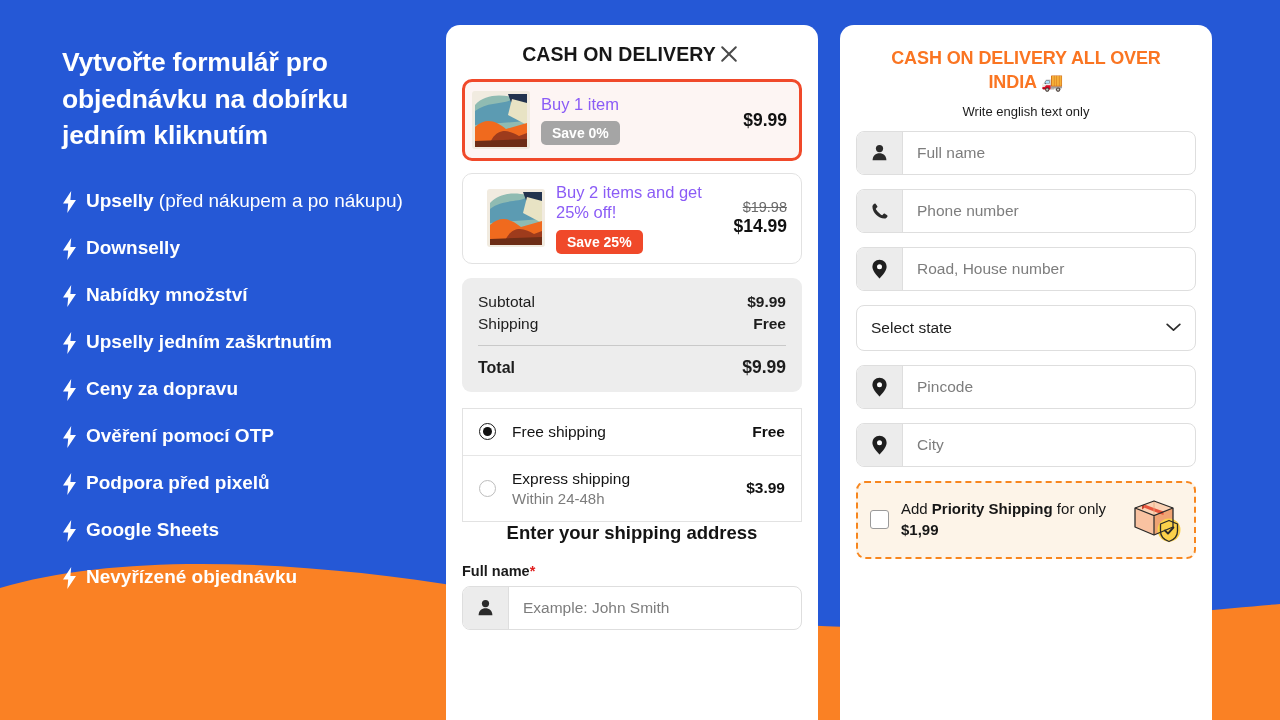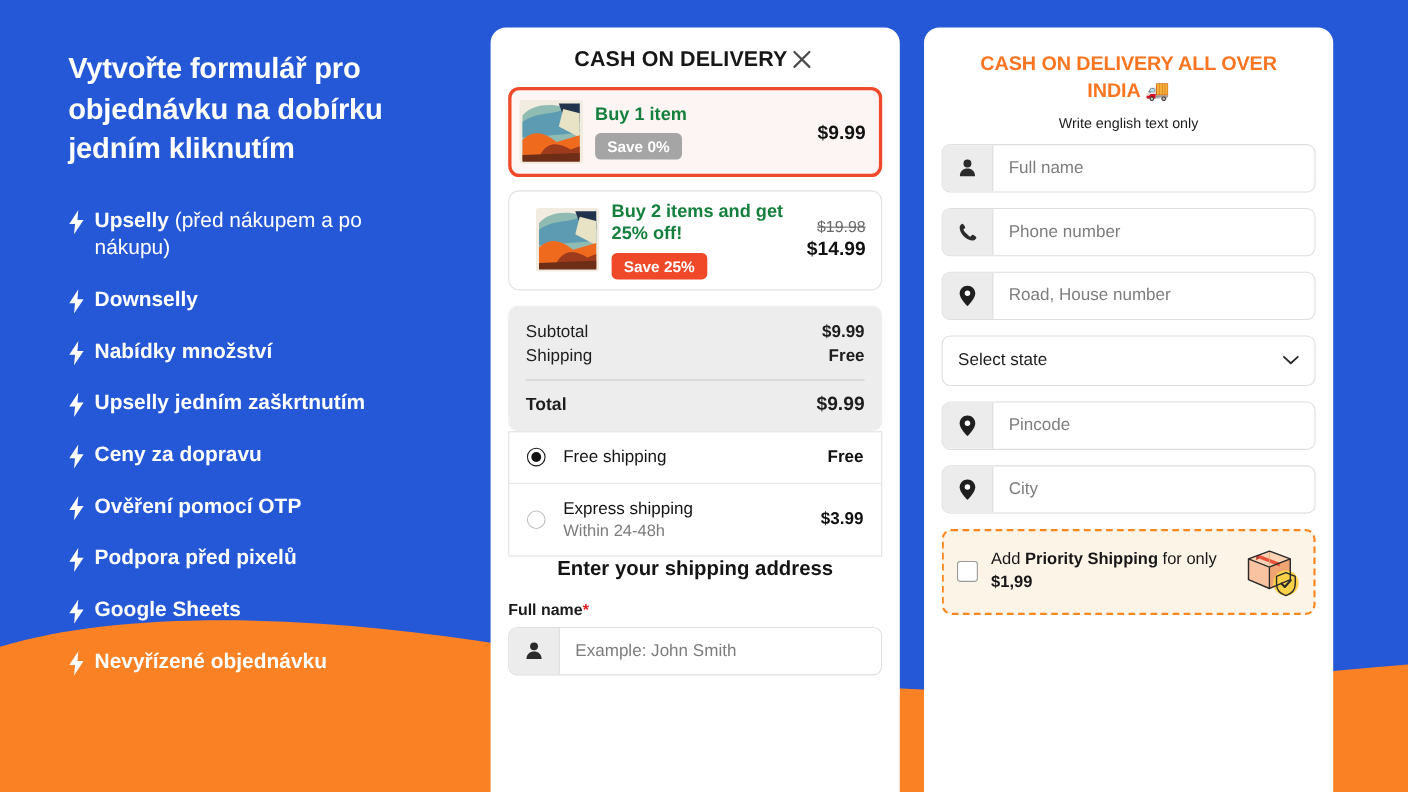--- a/index.html
+++ b/index.html
@@ -20,21 +20,21 @@
     left: 0; top: 0;
     width: 1280px; height: 720px;
     pointer-events: none;
   }
 
   
   .left-panel {
     position: absolute;
     left: 0; top: 0;
     width: 446px; height: 720px;
-    padding: 44px 45px 0 62px;
+    padding: 44px 20px 0 62px;
     z-index: 3;
   }
   .promo-title {
     color: #ffffff;
     font-size: 26.5px;
     font-weight: bold;
     line-height: 1.38;
     letter-spacing: -0.2px;
     width: 340px;
   }
@@ -123,22 +123,22 @@
     flex: 0 0 auto;
     width: 58px; height: 58px;
     border-radius: 3px;
     overflow: hidden;
     margin-right: 11px;
   }
   .thumb svg { display: block; width: 58px; height: 58px; }
   .offer-body { flex: 1 1 auto; min-width: 0; }
   .offer-name {
     font-size: 16.5px;
-    font-weight: bold;
-    color: #15803d;
+    font-weight: normal;
+    color: #8b5cf6;
     line-height: 1.2;
   }
   .badge {
     display: inline-block;
     margin-top: 7px;
     padding: 4px 11px;
     border-radius: 5px;
     font-size: 14px;
     font-weight: bold;
     color: #ffffff;
@@ -184,20 +184,21 @@
     height: 1px;
     background: #c9c9c9;
     margin: 10px 0 9px 0;
   }
   .trow.total { font-size: 16px; }
   .trow.total .lbl { font-weight: bold; }
   .trow.total .val { font-size: 17.5px; font-weight: bold; }
 
   
   .ship-box {
+    margin-top: 16px;
     border: 1.5px solid #e2e2e2;
     border-radius: 0;
     overflow: hidden;
   }
   .ship-row {
     display: flex;
     align-items: center;
     padding: 14px 16px;
     cursor: pointer;
   }

